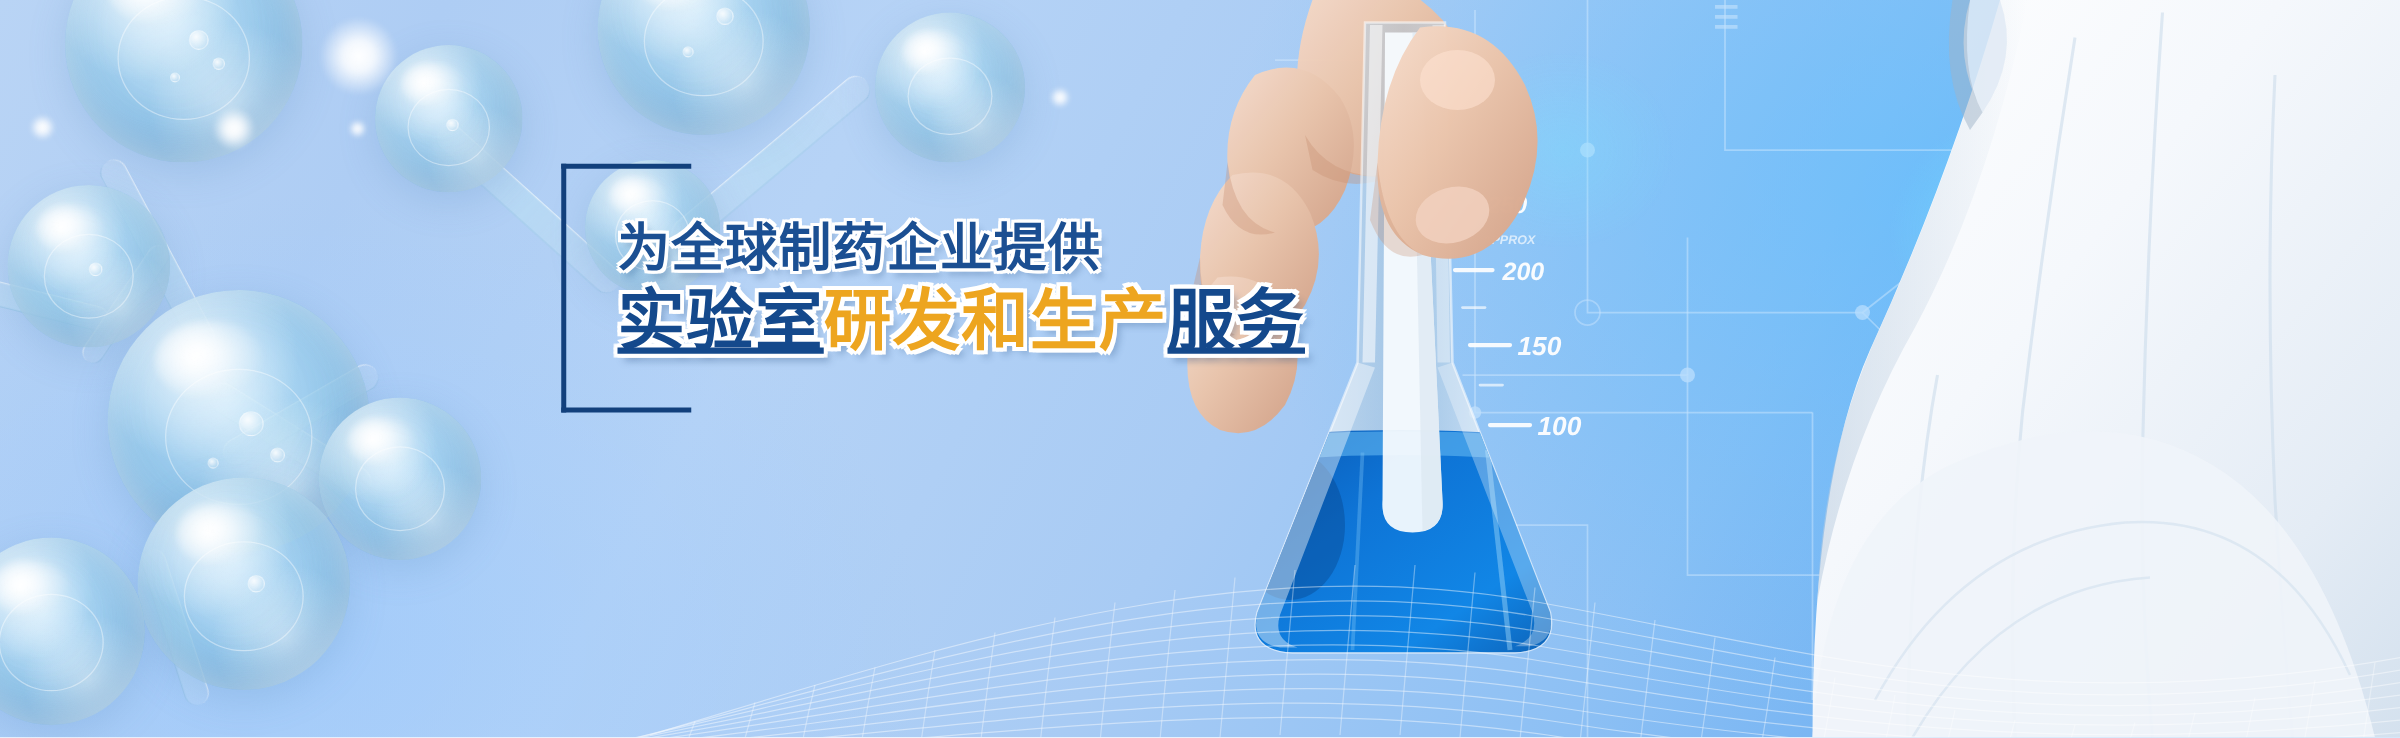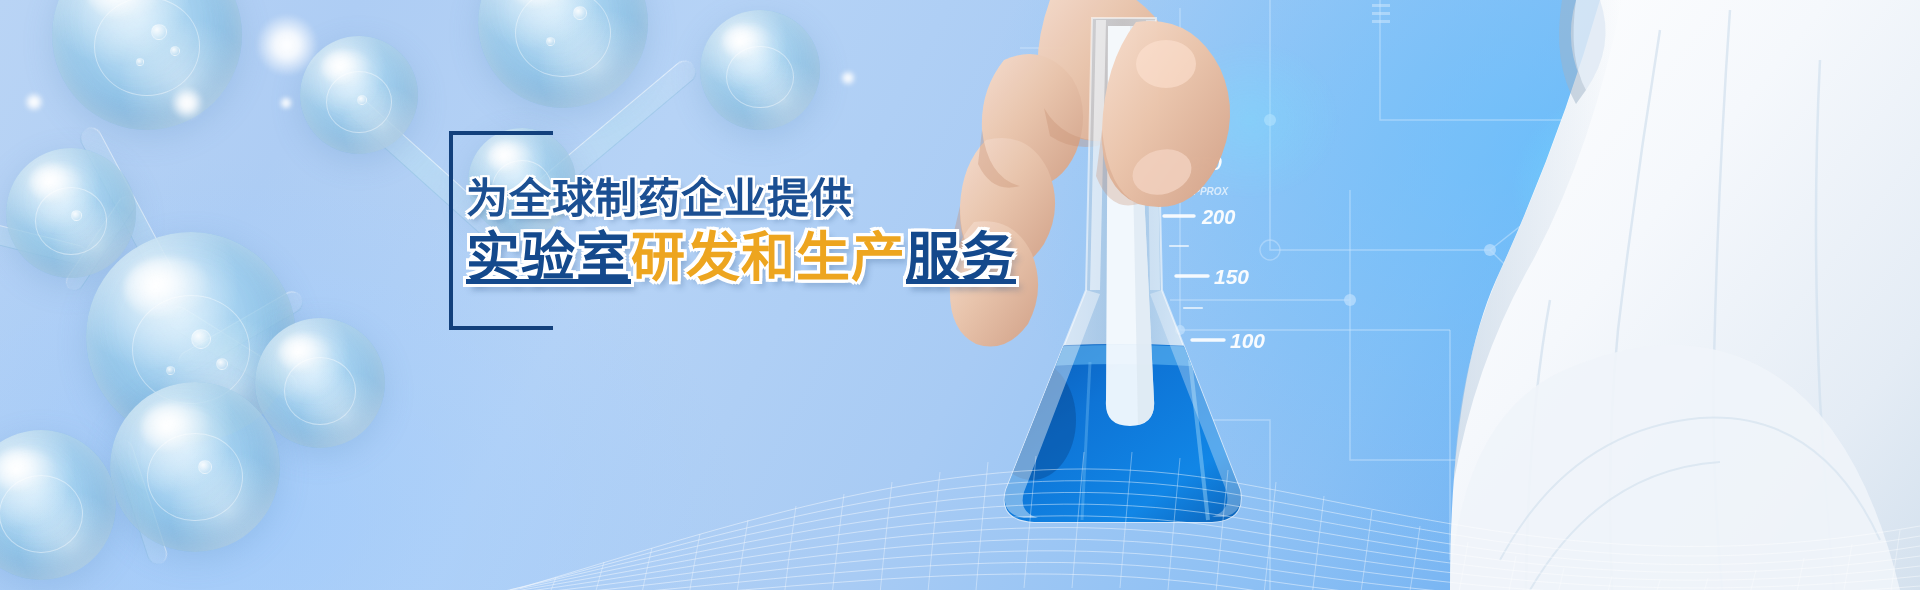--- a/index.html
+++ b/index.html
@@ -85,21 +85,21 @@
   .bracket-top2 {
     position:absolute; left:449px; top:131px;
     width:4px; height:199px; background:#12407c;
   }
   .bracket-bot {
     position:absolute; left:449px; top:326px;
     width:104px; height:4px; background:#12407c;
   }
 
   
-  .copy { position:absolute; left:466px; top:178px; width:700px; }
+  .copy { position:absolute; left:494px; top:178px; width:700px; }
 
   .line {
     white-space:nowrap;
     font-weight:bold;
     letter-spacing:1px;
     line-height:1;
   }
   .line1 {
     font-size:42px;
     color:#1b4f92;

